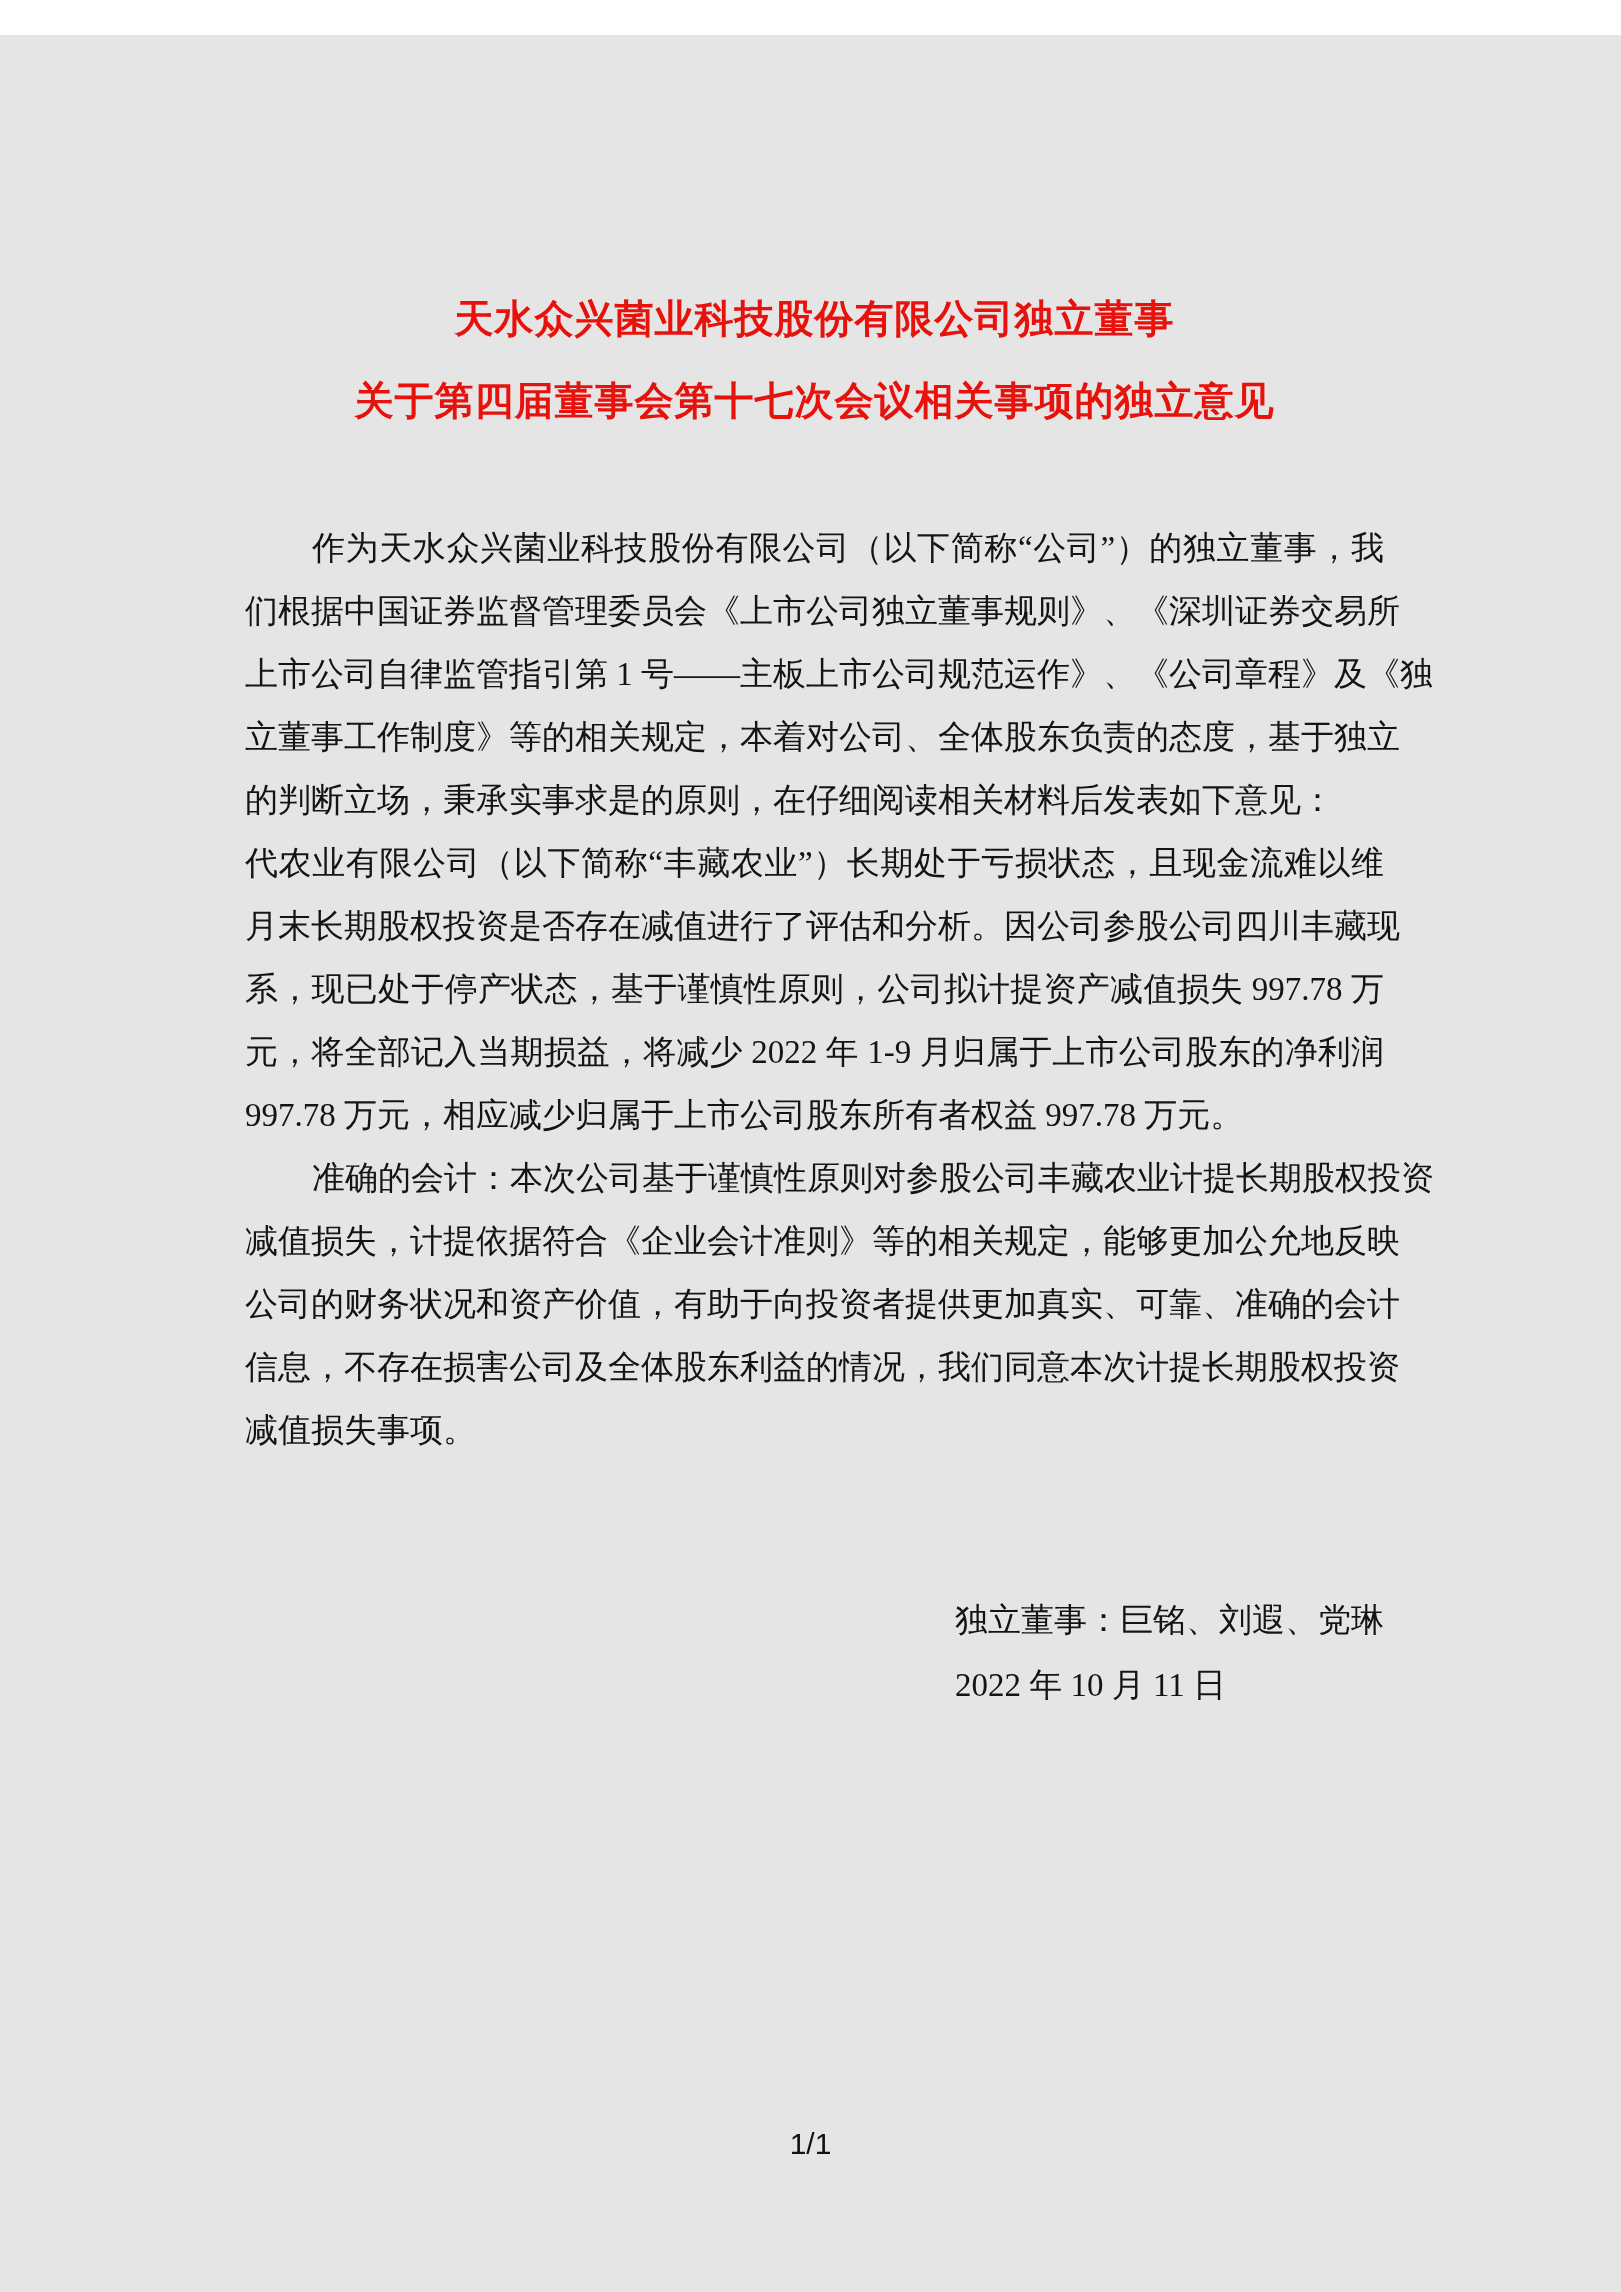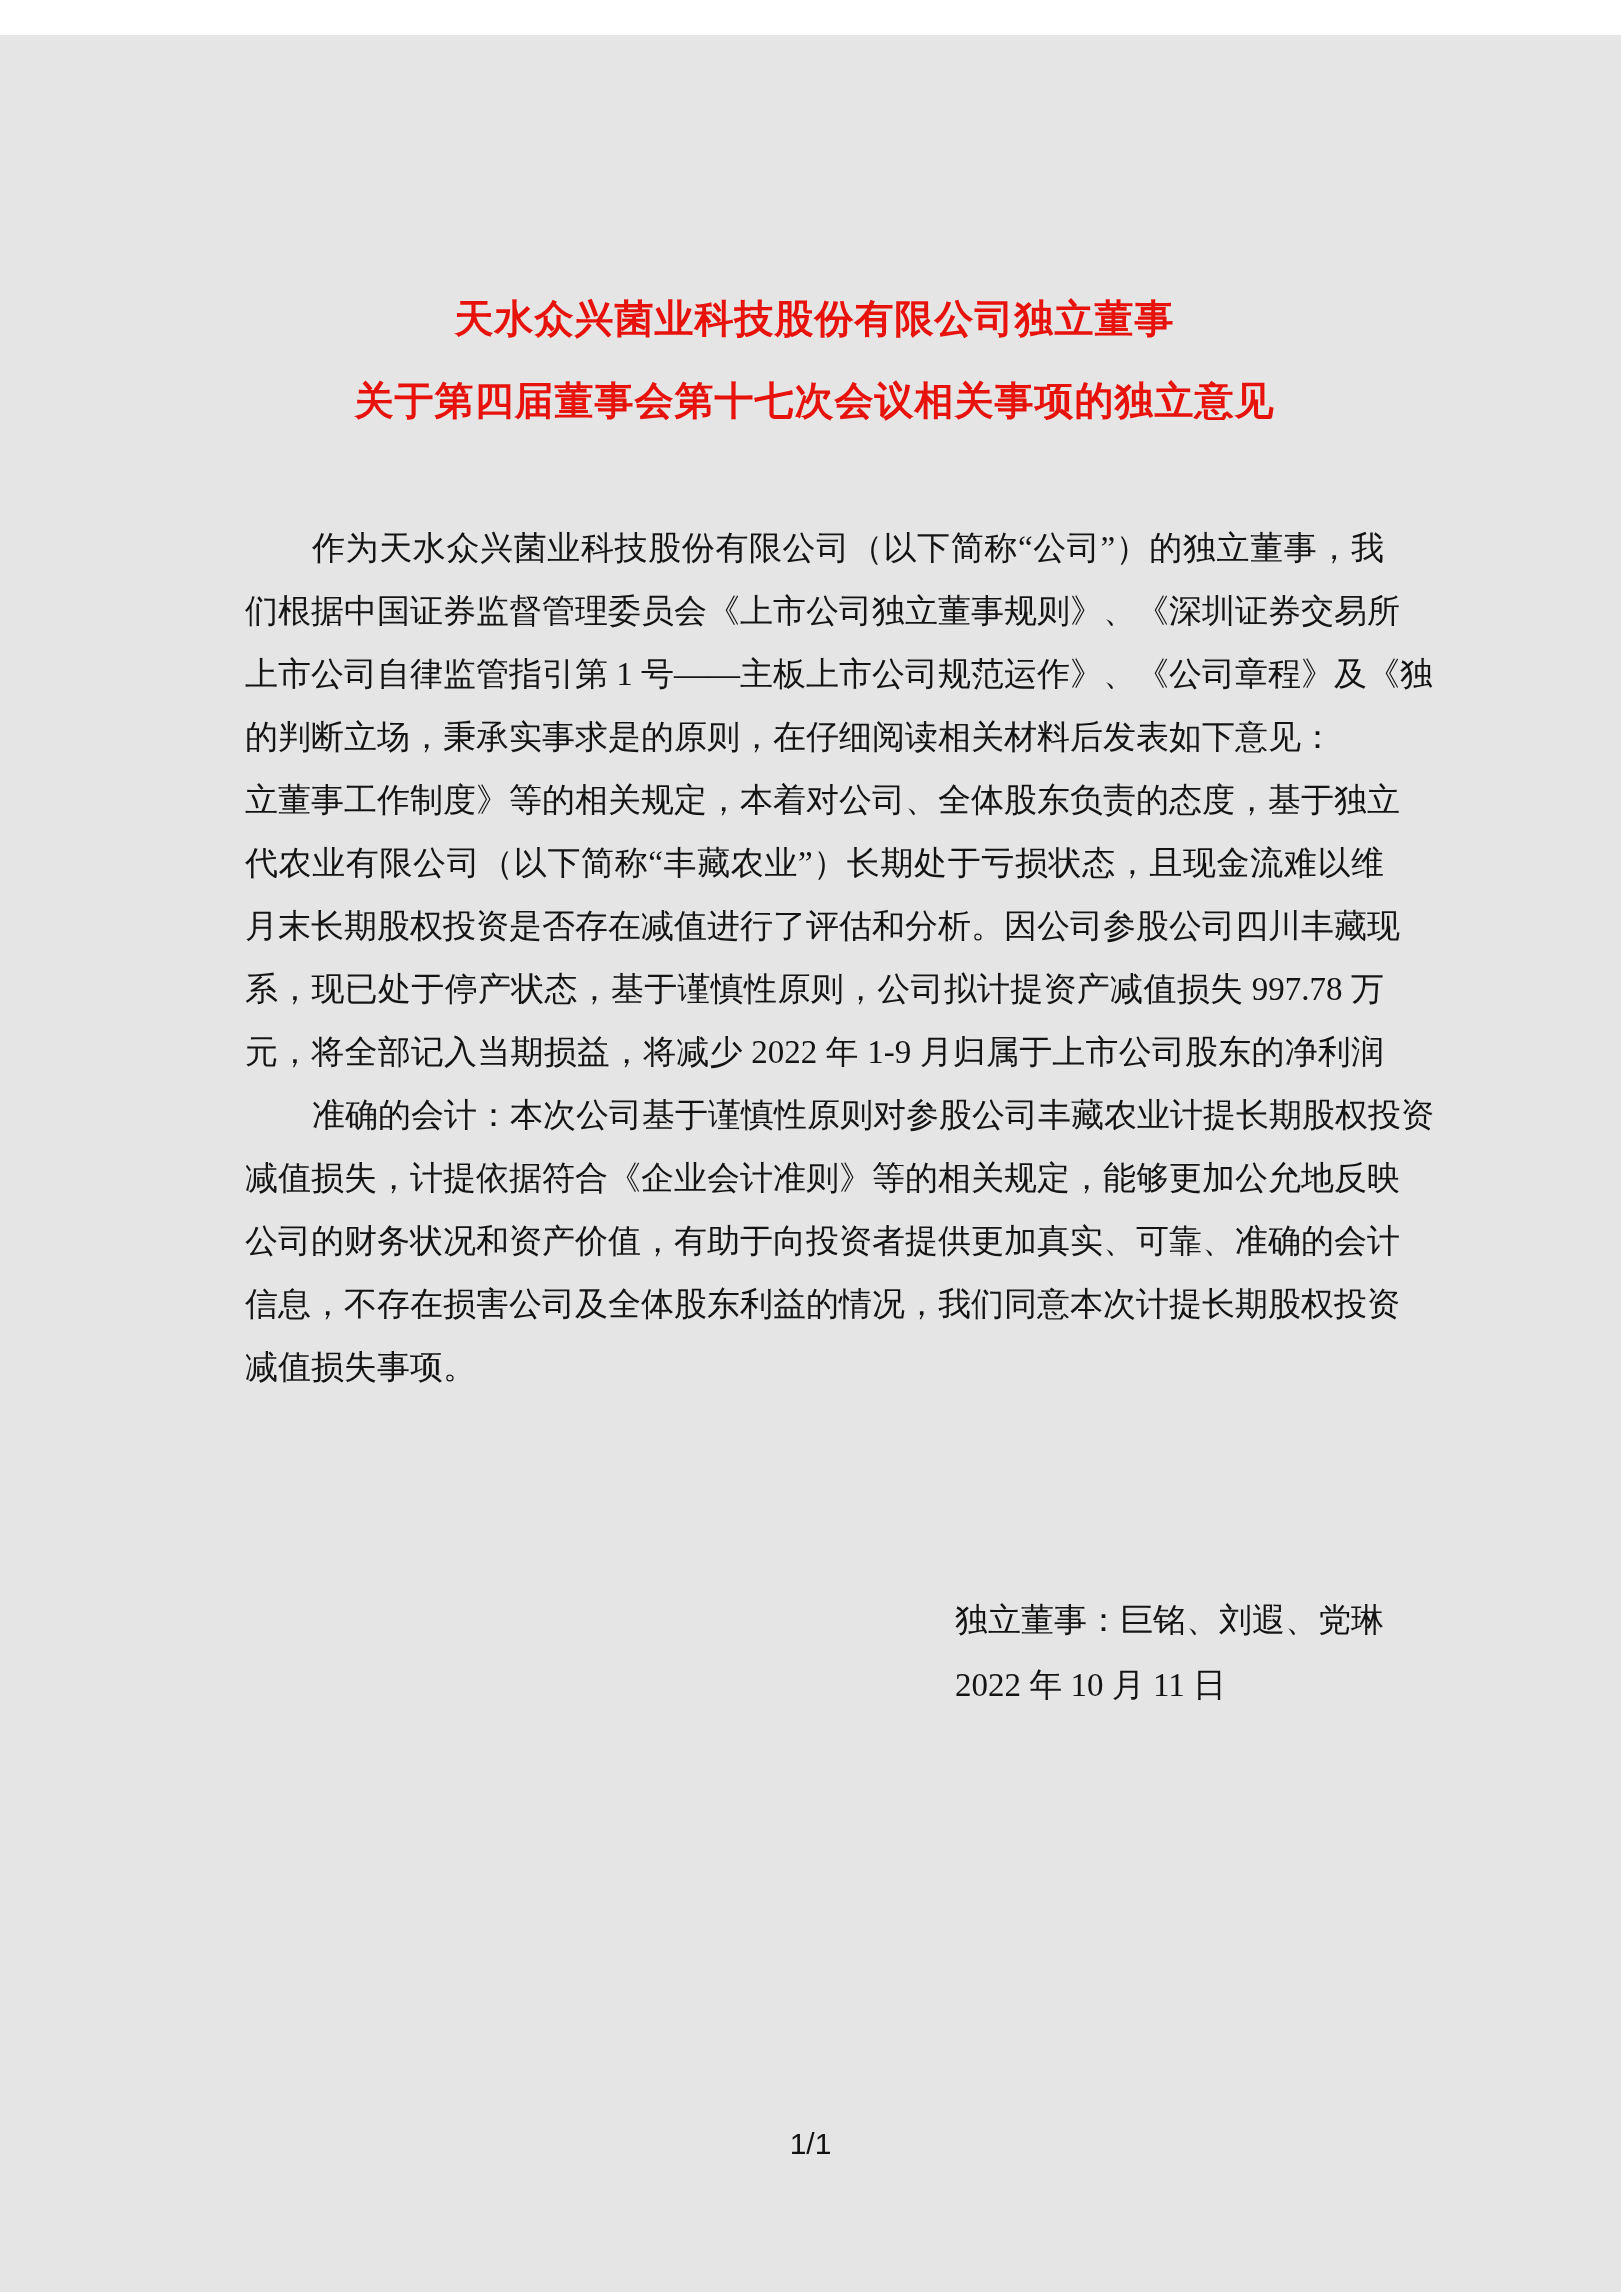--- a/index.html
+++ b/index.html
@@ -65,27 +65,28 @@
   <div class="title-block">
     <div>天水众兴菌业科技股份有限公司独立董事</div>
     <div>关于第四届董事会第十七次会议相关事项的独立意见</div>
   </div>
 
   <div class="body-block">
 
     <div class="bline indent">作为天水众兴菌业科技股份有限公司（以下简称“公司”）的独立董事，我</div>
     <div class="bline">们根据中国证券监督管理委员会《上市公司独立董事规则》、《深圳证券交易所</div>
     <div class="bline">上市公司自律监管指引第 1 号——主板上市公司规范运作》、《公司章程》及《独</div>
+    <div class="bline">立董事工作制度》等的相关规定，本着对公司、全体股东负责的态度，基于独立</div>
     <div class="bline para-end">的判断立场，秉承实事求是的原则，在仔细阅读相关材料后发表如下意见：</div>
-    <div class="bline">立董事工作制度》等的相关规定，本着对公司、全体股东负责的态度，基于独立</div>
 
     <div class="bline">代农业有限公司（以下简称“丰藏农业”）长期处于亏损状态，且现金流难以维</div>
     <div class="bline">月末长期股权投资是否存在减值进行了评估和分析。因公司参股公司四川丰藏现</div>
     <div class="bline">系，现已处于停产状态，基于谨慎性原则，公司拟计提资产减值损失 997.78 万</div>
     <div class="bline">元，将全部记入当期损益，将减少 2022 年 1-9 月归属于上市公司股东的净利润</div>
+    <div class="bline para-end">997.78 万元，相应减少归属于上市公司股东所有者权益 997.78 万元。</div>
 
     <div class="bline indent">准确的会计：本次公司基于谨慎性原则对参股公司丰藏农业计提长期股权投资</div>
     <div class="bline">减值损失，计提依据符合《企业会计准则》等的相关规定，能够更加公允地反映</div>
     <div class="bline">公司的财务状况和资产价值，有助于向投资者提供更加真实、可靠、准确的会计</div>
     <div class="bline">信息，不存在损害公司及全体股东利益的情况，我们同意本次计提长期股权投资</div>
     <div class="bline para-end">减值损失事项。</div>
   </div>
 
   <div class="sig-block">
     <div class="sig-inner">

